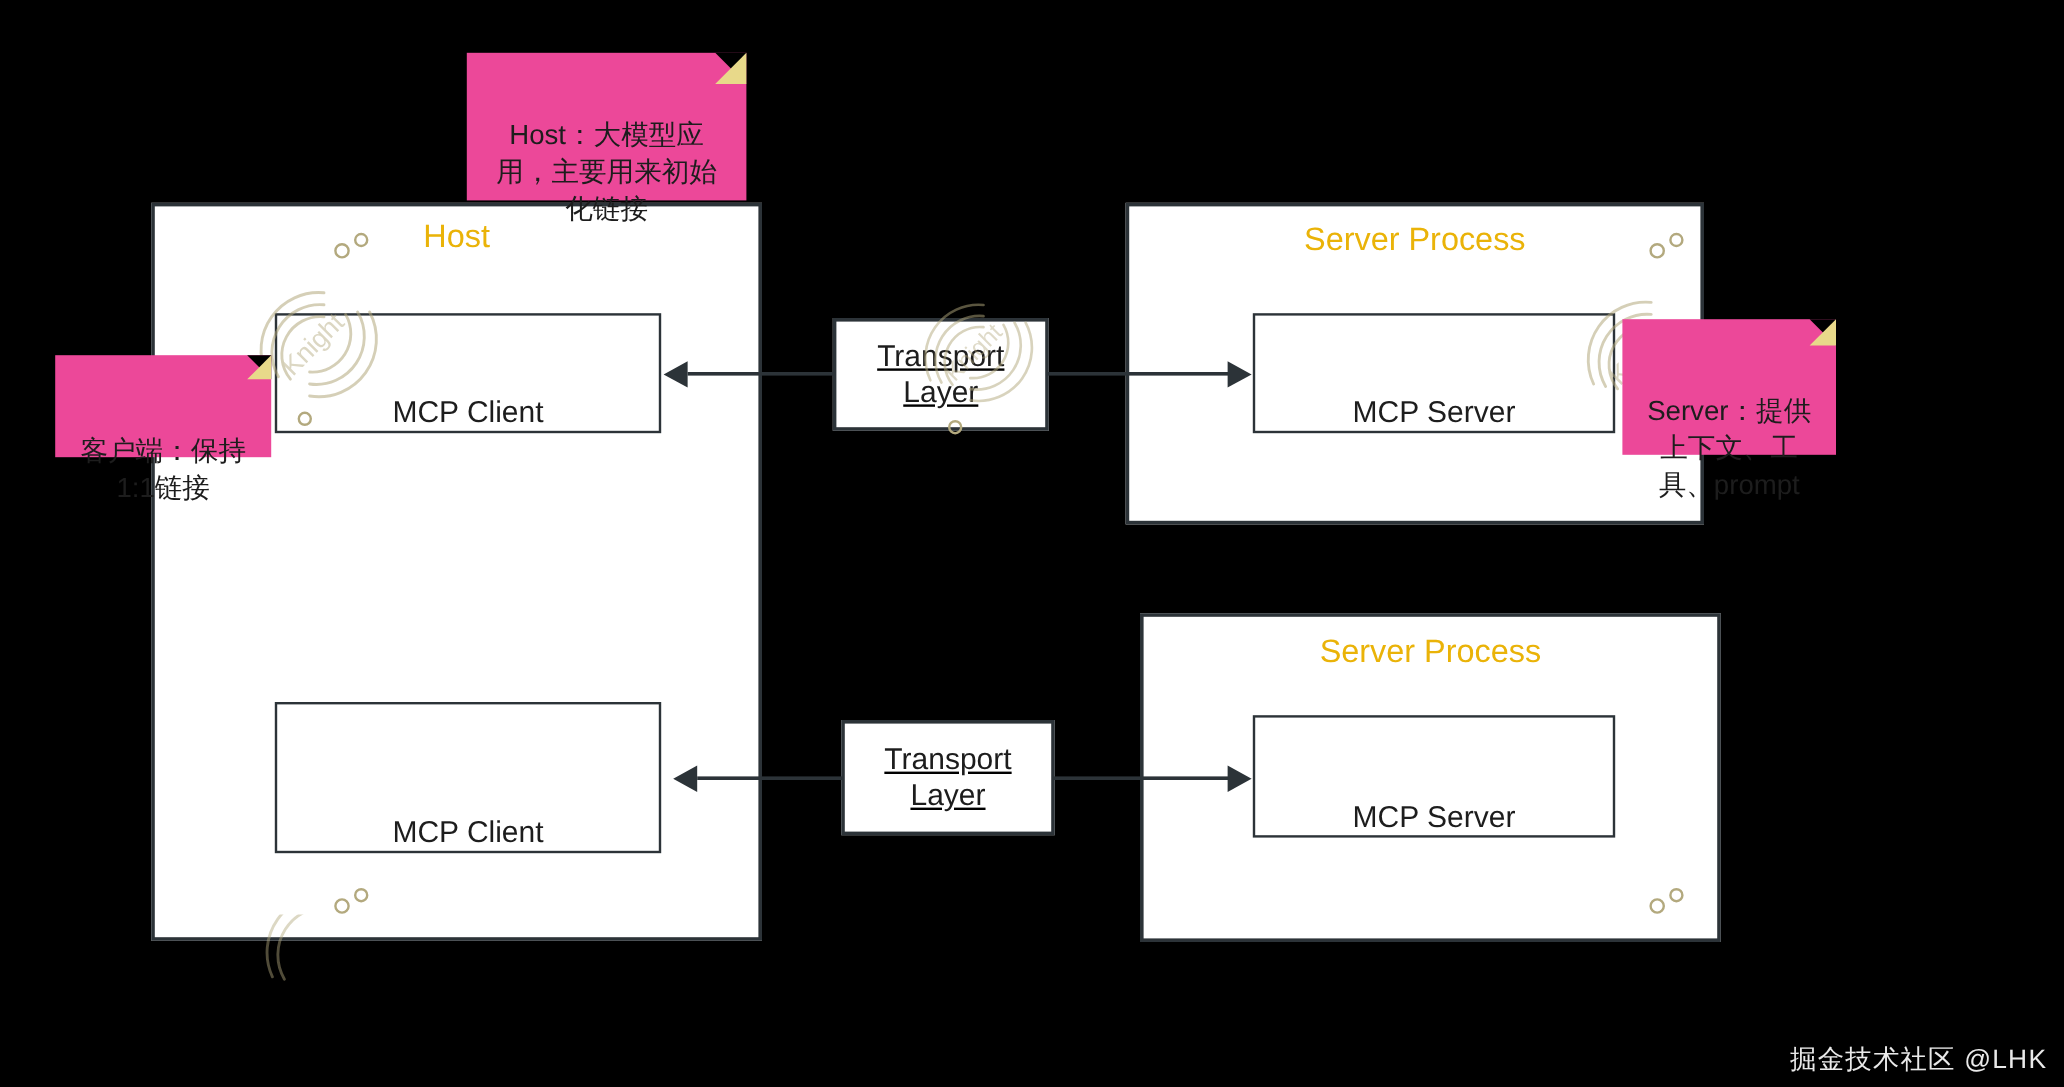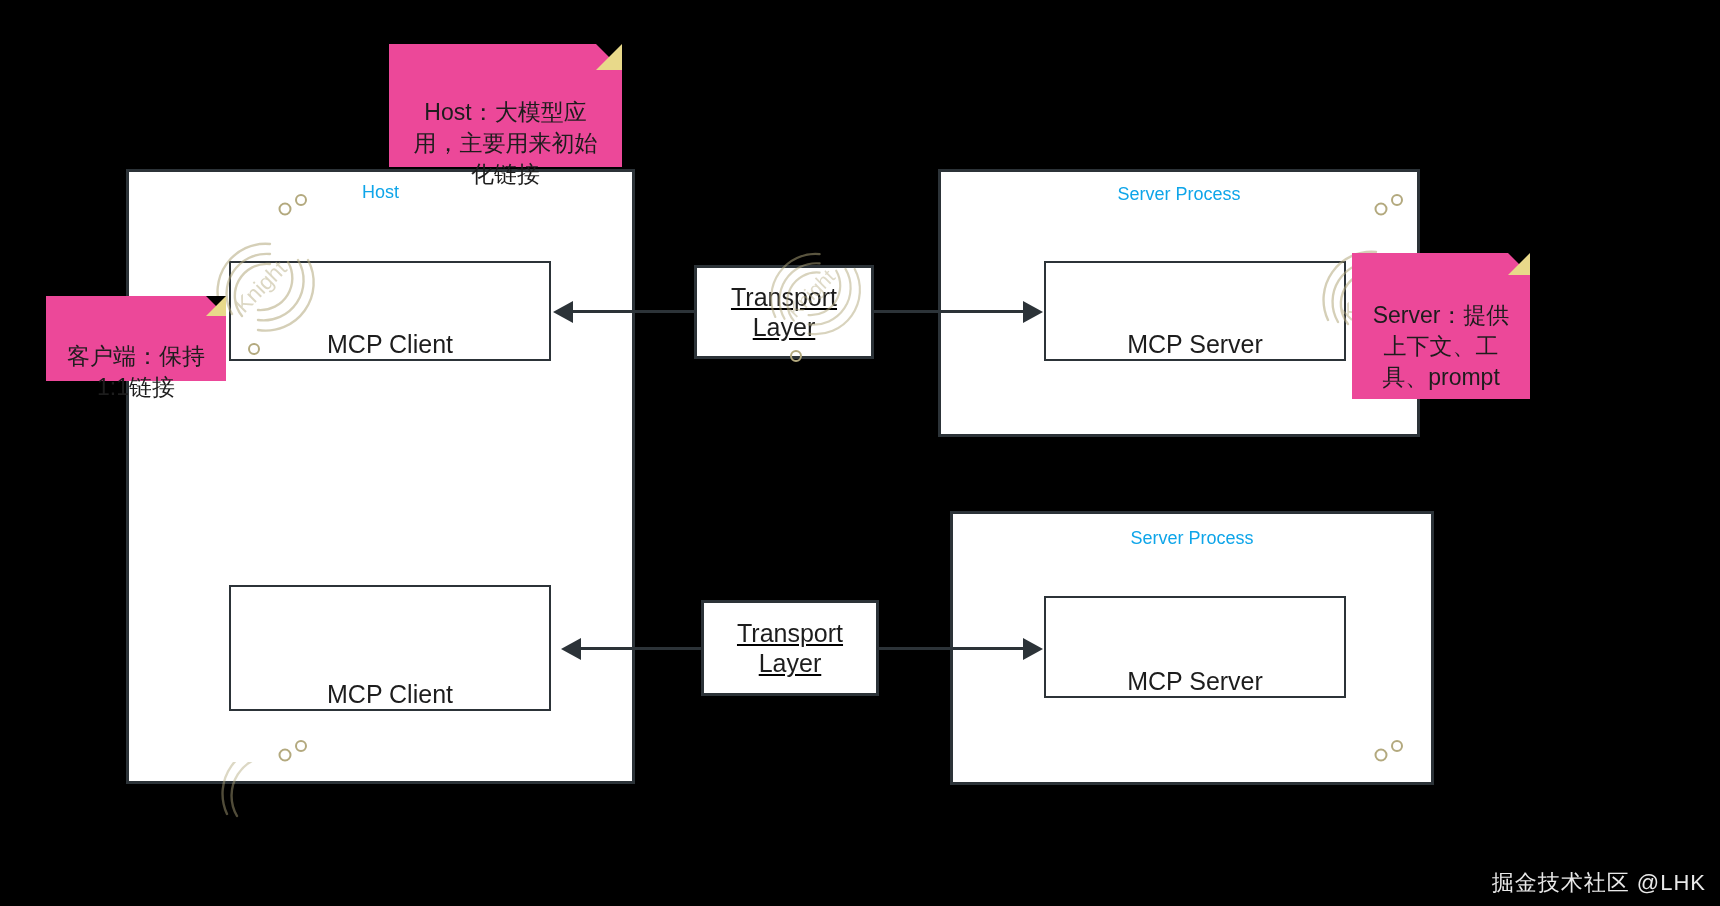--- a/index.html
+++ b/index.html
@@ -22,22 +22,22 @@
     background: #ffffff;
     border: 3px solid #2c3338;
     box-sizing: border-box;
     text-decoration: underline;
   }
   .box-title {
     position: absolute;
     left: 0;
     right: 0;
     text-align: center;
-    color: #0ea5e9;
-    font-size: 18px;
+    color: #eab308;
+    font-size: 27px;
     line-height: 1.15;
     white-space: pre-line;
     z-index: 6;
   }
   .inner-box {
     position: absolute;
     background: transparent;
     border: 2px solid #2c3338;
     box-sizing: border-box;
     display: flex;
@@ -200,41 +200,41 @@
     width: 0; height: 0;
     border-bottom: 26px solid #e8d98a;
     border-left: 26px solid transparent;
   }
   
   #note-client {
     left: 46px;
     top: 296px;
     width: 180px;
     height: 85px;
-    padding: 14px 8px 0 8px;
+    padding: 33px 8px 0 8px;
   }
   #note-client .fold {
     right: 0; top: 0;
     border-top: 20px solid #000000;
     border-left: 20px solid transparent;
   }
   #note-client .fold2 {
     position: absolute;
     right: 0; top: 0;
     width: 0; height: 0;
     border-bottom: 20px solid #e8d98a;
     border-left: 20px solid transparent;
   }
   
   #note-server {
     left: 1352px;
-    top: 253px;
+    top: 266px;
     width: 178px;
-    height: 146px;
-    padding: 16px 8px 0 8px;
+    height: 113px;
+    padding: 30px 8px 0 8px;
   }
   #note-server .fold {
     right: 0; top: 0;
     border-top: 22px solid #000000;
     border-left: 22px solid transparent;
   }
   #note-server .fold2 {
     position: absolute;
     right: 0; top: 0;
     width: 0; height: 0;

